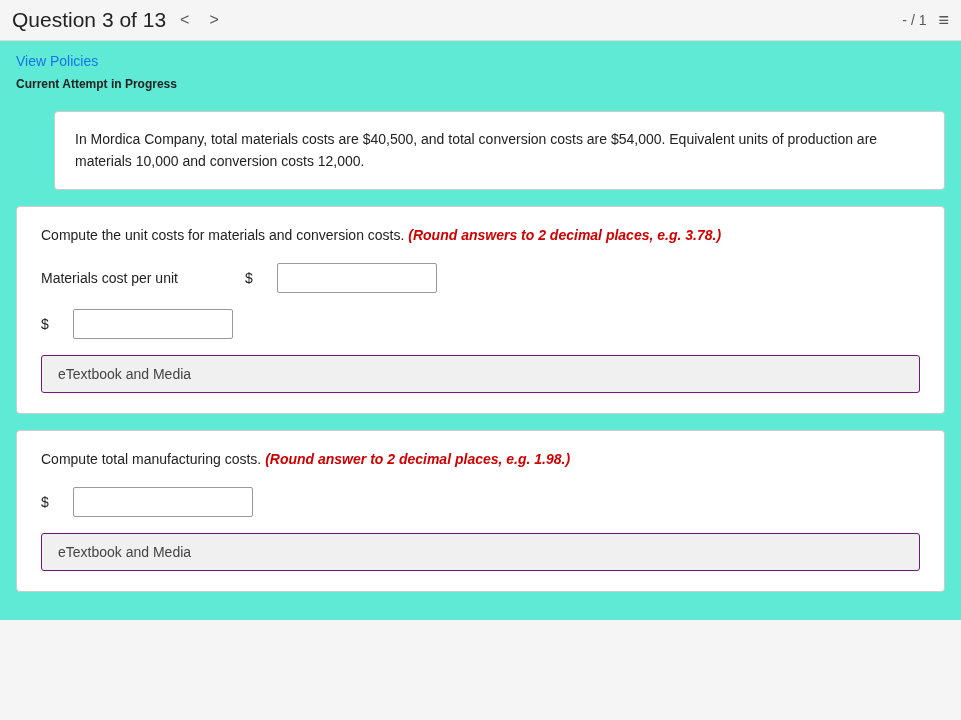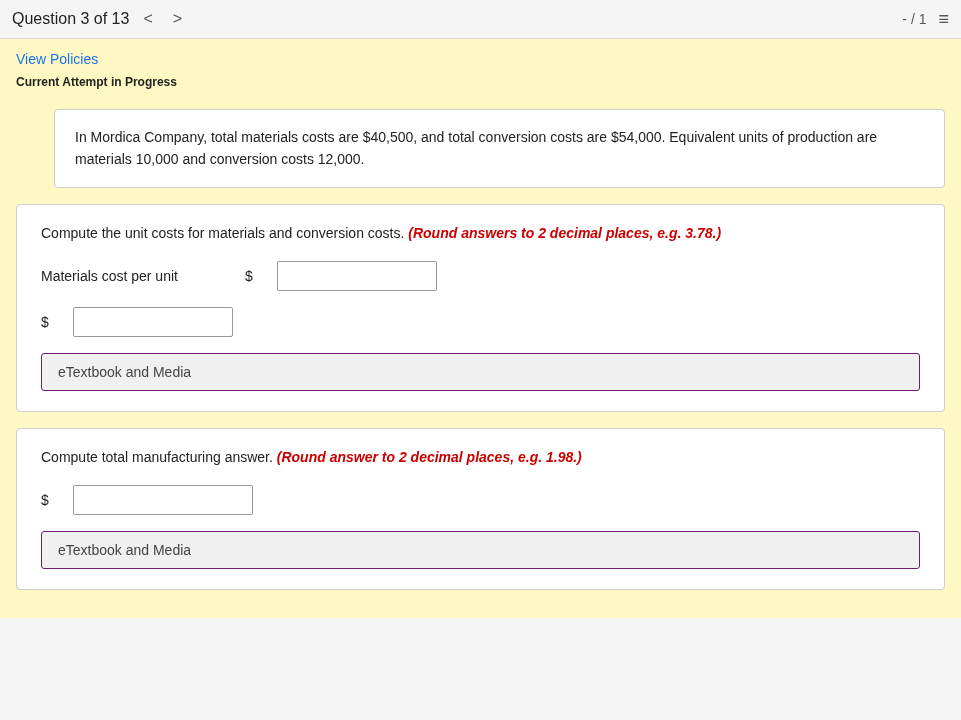--- a/index.html
+++ b/index.html
@@ -26,21 +26,21 @@
       border-bottom: 1px solid #ddd;
     }
 
     .header-left {
       display: flex;
       align-items: center;
       gap: 8px;
     }
 
     .question-label {
-      font-size: 16px;
+      font-size: 21px;
       font-weight: normal;
       color: #222;
     }
 
     .nav-btn {
       background: none;
       border: none;
       cursor: pointer;
       color: #555;
       font-size: 16px;
@@ -60,21 +60,21 @@
     }
 
     .menu-icon {
       cursor: pointer;
       font-size: 18px;
       color: #555;
     }
 
     .main-content {
       padding: 12px 16px;
-      background-color: #fef9c3;
+      background-color: #5eead4;
     }
 
     .view-policies-link {
       color: #1a73e8;
       text-decoration: none;
       font-size: 14px;
       display: inline-block;
       margin-bottom: 8px;
     }
 
@@ -212,21 +212,21 @@
       <span class="dollar-sign">$</span>
       <input type="text" class="answer-input" placeholder="" style="">
     </div>
 
     <div class="etextbook-bar">eTextbook and Media</div>
   </div>
 
   
   <div class="problem-card">
     <p class="compute-instruction">
-      <span>Compute total manufacturing answer.</span>
+      <span>Compute total manufacturing costs.</span>
       <span class="round-note">(Round answer to 2 decimal places, e.g. 1.98.)</span>
     </p>
 
     <div class="input-row">
       <span class="dollar-sign">$</span>
       <input type="text" class="answer-input answer-input-wide" placeholder="" style="">
     </div>
 
     <div class="etextbook-bar">eTextbook and Media</div>
   </div>

